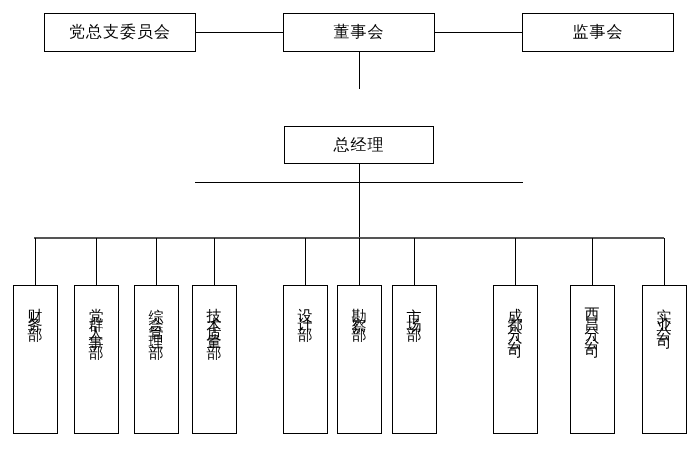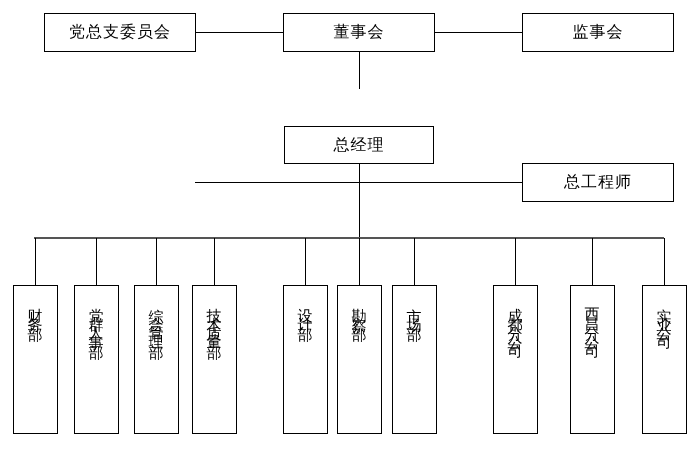--- a/index.html
+++ b/index.html
@@ -119,23 +119,20 @@
 
   <div class="node node-wide" style="left:522px; top:13px;justify-content:center;">
     <span class="label">监事会</span>
   </div>
 
   <div class="node node-mgr" style="left:284px; top:89px;margin-top:37px;">
     <span class="label">总经理</span>
   </div>
 
 
-  <div class="node node-wide" style="left:522px; top:163px;">
-    <span class="label">总工程师</span>
-  </div>
 
   <div class="node node-dept" style="left:13px; top:285px;">
     <span class="label">财务部</span>
   </div>
 
   <div class="node node-dept" style="left:74px; top:285px;">
     <span class="label">党群人事部</span>
   </div>
 
   <div class="node node-dept" style="left:134px; top:285px;">

